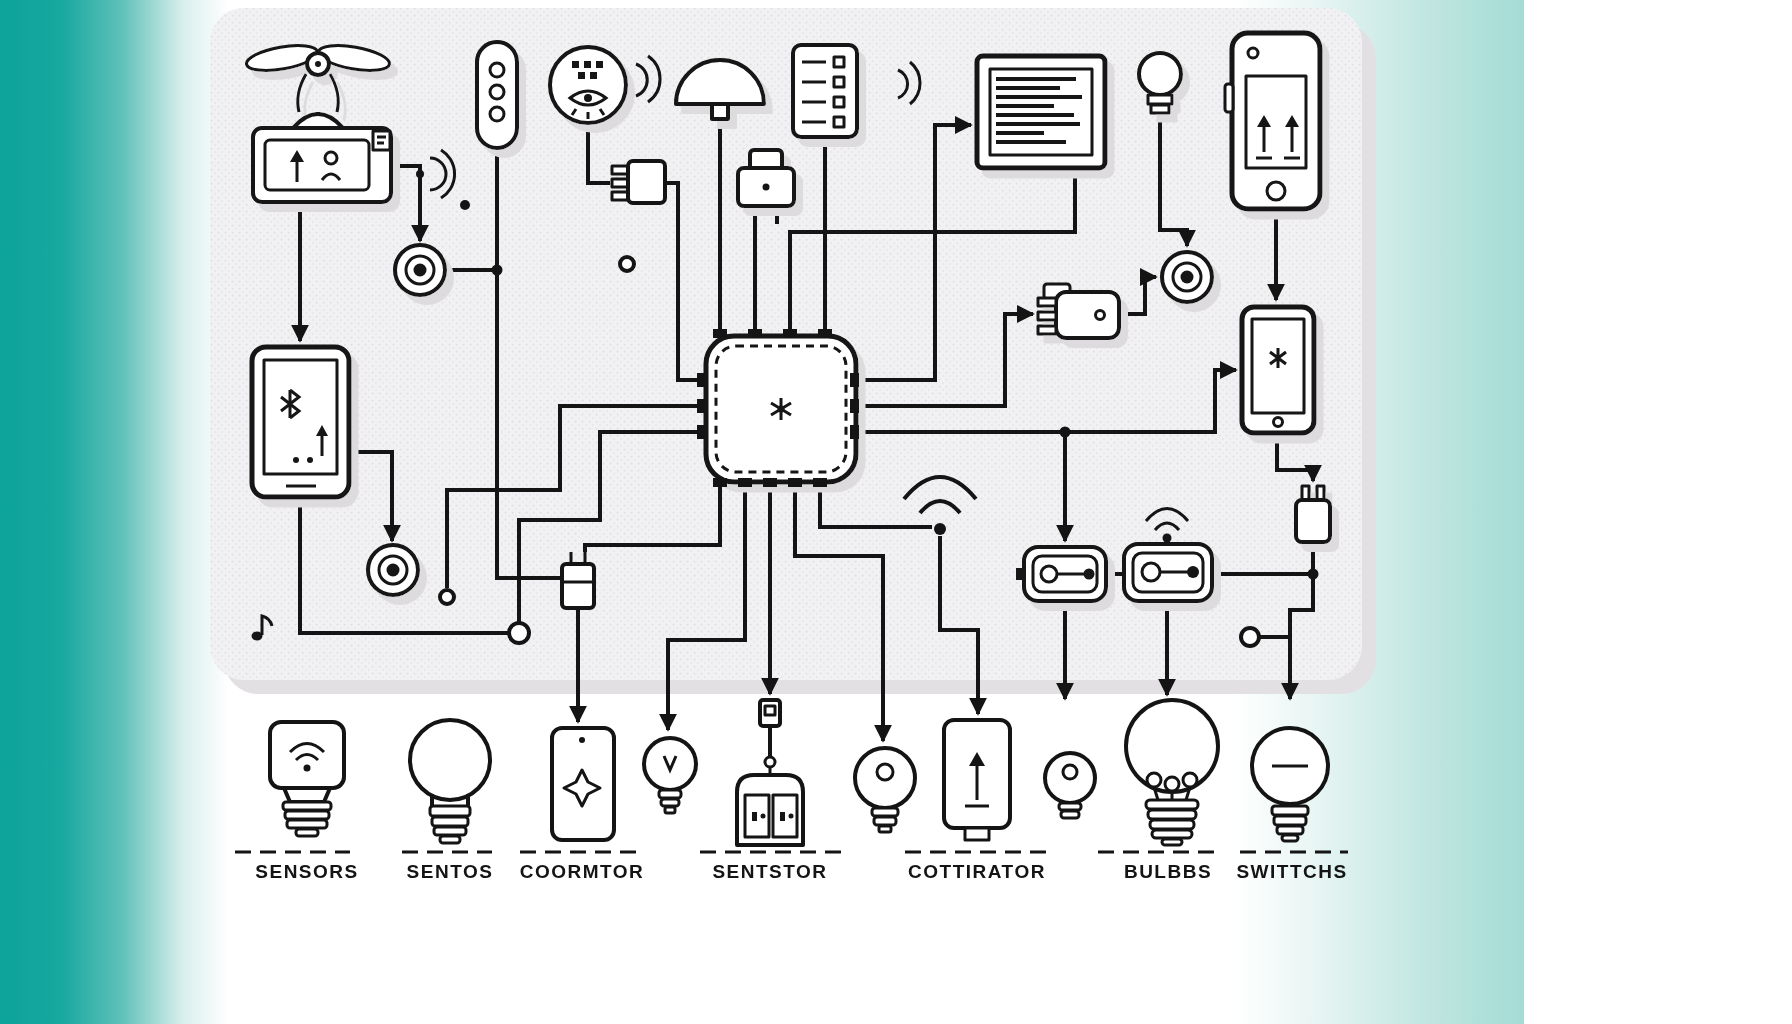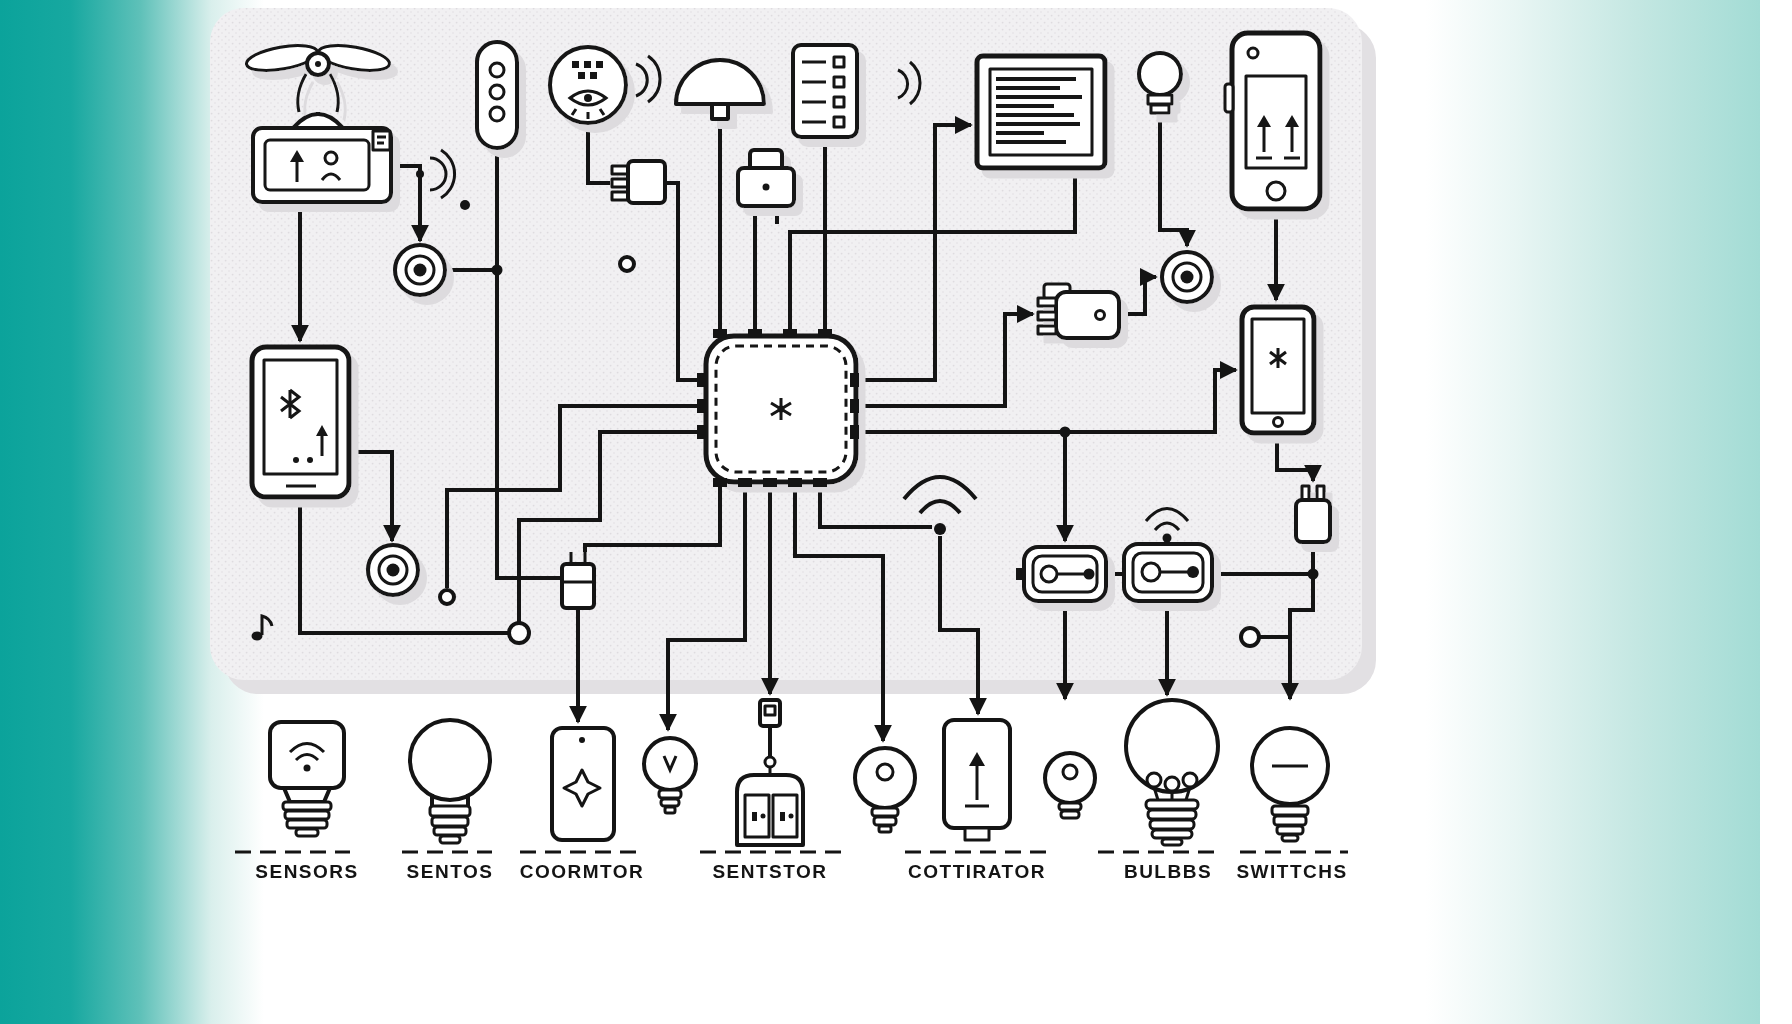--- a/index.html
+++ b/index.html
@@ -1,21 +1,21 @@
 <!DOCTYPE html>
 <html><head>
 <meta charset="utf-8">
 <style>
   html,body{margin:0;padding:0;}
   body{
     width:1792px;height:1024px;overflow:hidden;
     font-family:"Liberation Sans",sans-serif;
   }
   .stage{
-    position:relative;width:1760px;height:1024px;
+    position:relative;width:1524px;height:1024px;
     background:linear-gradient(90deg,
       #0ba39b 0%, #17a8a0 4%, #5fc1b9 8%, #d9efec 12%,
       #ffffff 15%, #ffffff 81%, #e9f6f4 86%, #c4e7e2 93%, #a3dcd5 100%);
   }
   .stage > svg{position:absolute;left:0;top:0;}
   .ln{fill:none;stroke:#141414;stroke-width:4;stroke-linejoin:miter;}
   .ln3{fill:none;stroke:#141414;stroke-width:3;}
   .dev{fill:#ffffff;stroke:#141414;stroke-width:4;stroke-linejoin:round;}
   .dev5{fill:#ffffff;stroke:#141414;stroke-width:5;stroke-linejoin:round;}
   .dev3{fill:#ffffff;stroke:#141414;stroke-width:3;stroke-linejoin:round;}

